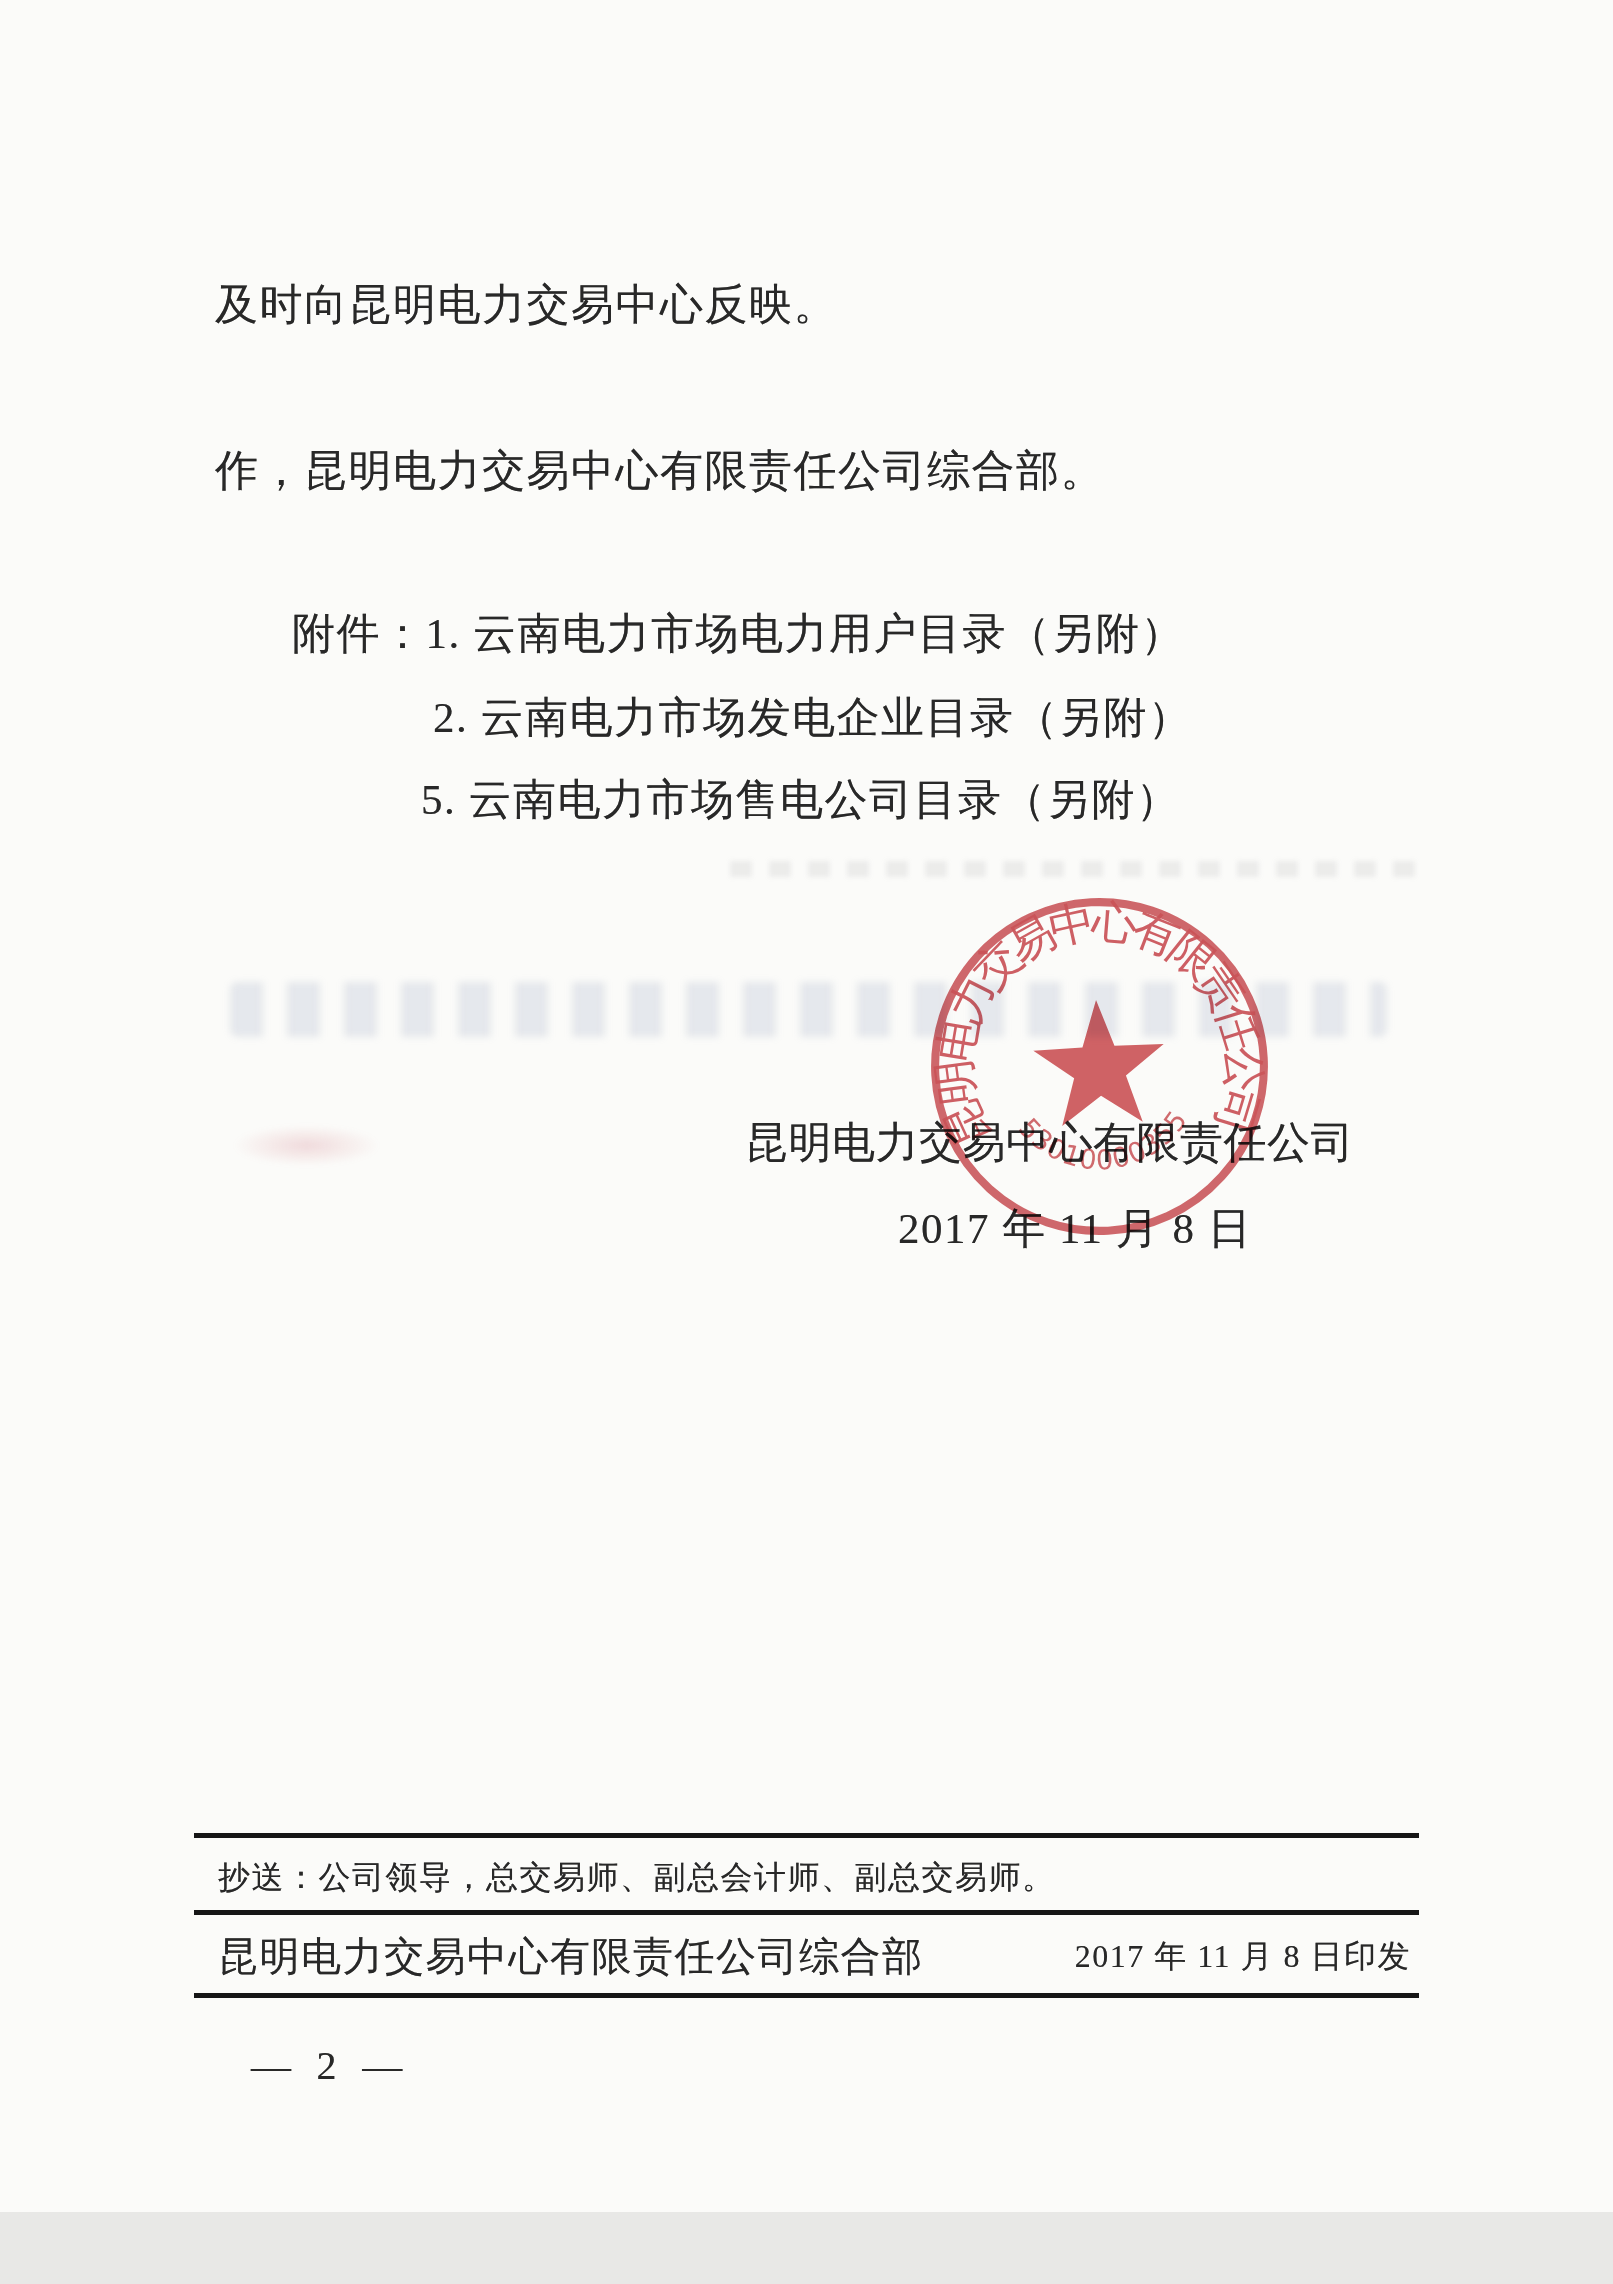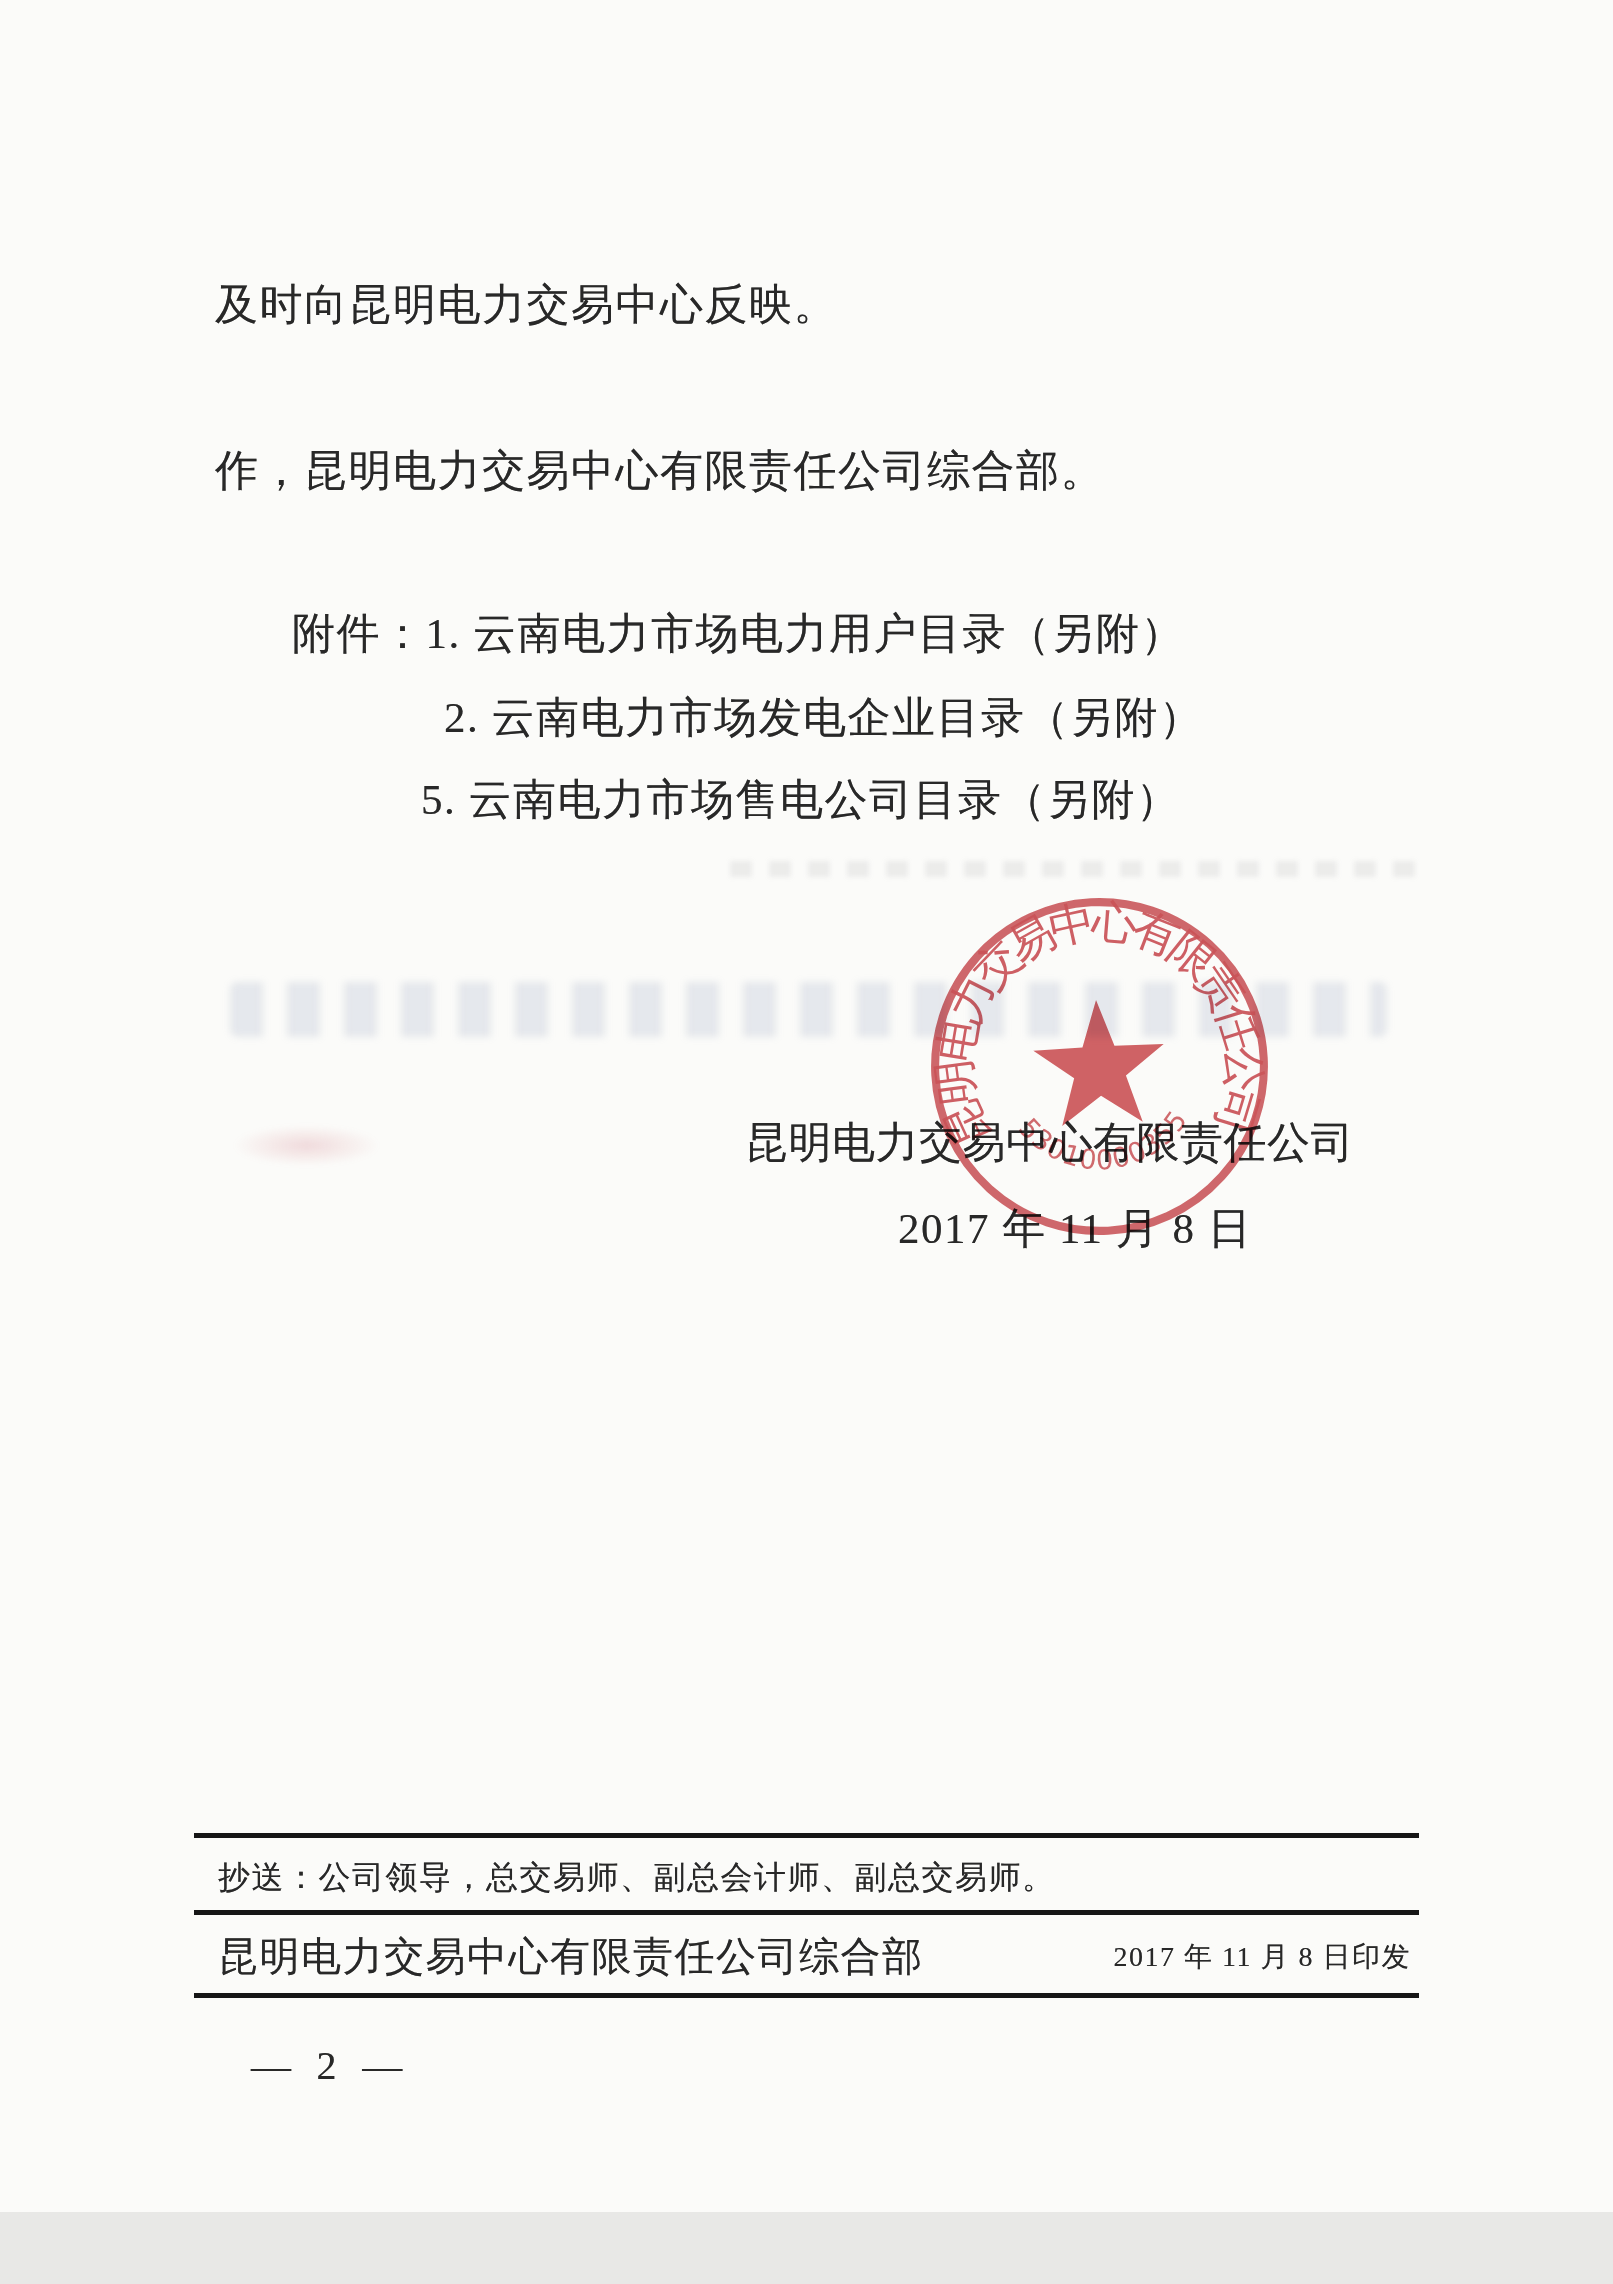--- a/index.html
+++ b/index.html
@@ -20,21 +20,21 @@
     white-space:nowrap;
     color:#282828;
     text-shadow:0 0 0.6px rgba(40,40,40,.55);
   }
   
   .l1{left:215px;top:281px;}
   .l2{left:301px;top:364px;}
   .l3{left:215px;top:447px;}
   
   .att1{left:292px;top:610px;}
-  .att2{left:444px;top:694px;}
+  .att2{left:433px;top:694px;}
   .att3{left:421px;top:776px;}
   
   .sig{left:745px;top:1119px;letter-spacing:0.5px;}
   .sigdate{left:898px;top:1205px;}
   
   .seal{
     position:absolute;left:923px;top:890px;width:353px;height:353px;
     mix-blend-mode:multiply;opacity:.88;
     transform:rotate(-3deg);
   }
@@ -59,21 +59,21 @@
     background:radial-gradient(closest-side,rgba(205,105,115,.22),rgba(205,105,115,0));
     filter:blur(2.9px);
   }
   
   .rule{position:absolute;left:194px;width:1225px;height:4.9px;background:#161616;}
   .rule1{top:1833px;}
   .rule2{top:1910px;}
   .rule3{top:1993px;}
   .fcc{left:218px;top:1854px;font-size:32px;}
   .fissuer{left:218px;top:1933px;font-size:40px;text-align:right;}
-  .fdate{right:202px;left:auto;top:1933px;font-size:28px;}
+  .fdate{right:202px;left:auto;top:1933px;font-size:32px;}
   .pnum{left:251px;top:2042px;font-size:40px;letter-spacing:7.8px;}
   .seal-name-text{
     font-family:"Liberation Serif","DejaVu Serif",serif;
     font-size:45px;letter-spacing:-7px;
     fill:#c83d43;
   }
   .seal-num-text{
     font-family:"DejaVu Sans","Liberation Sans",sans-serif;
     font-size:27px;letter-spacing:1px;
     fill:#c8454b;

